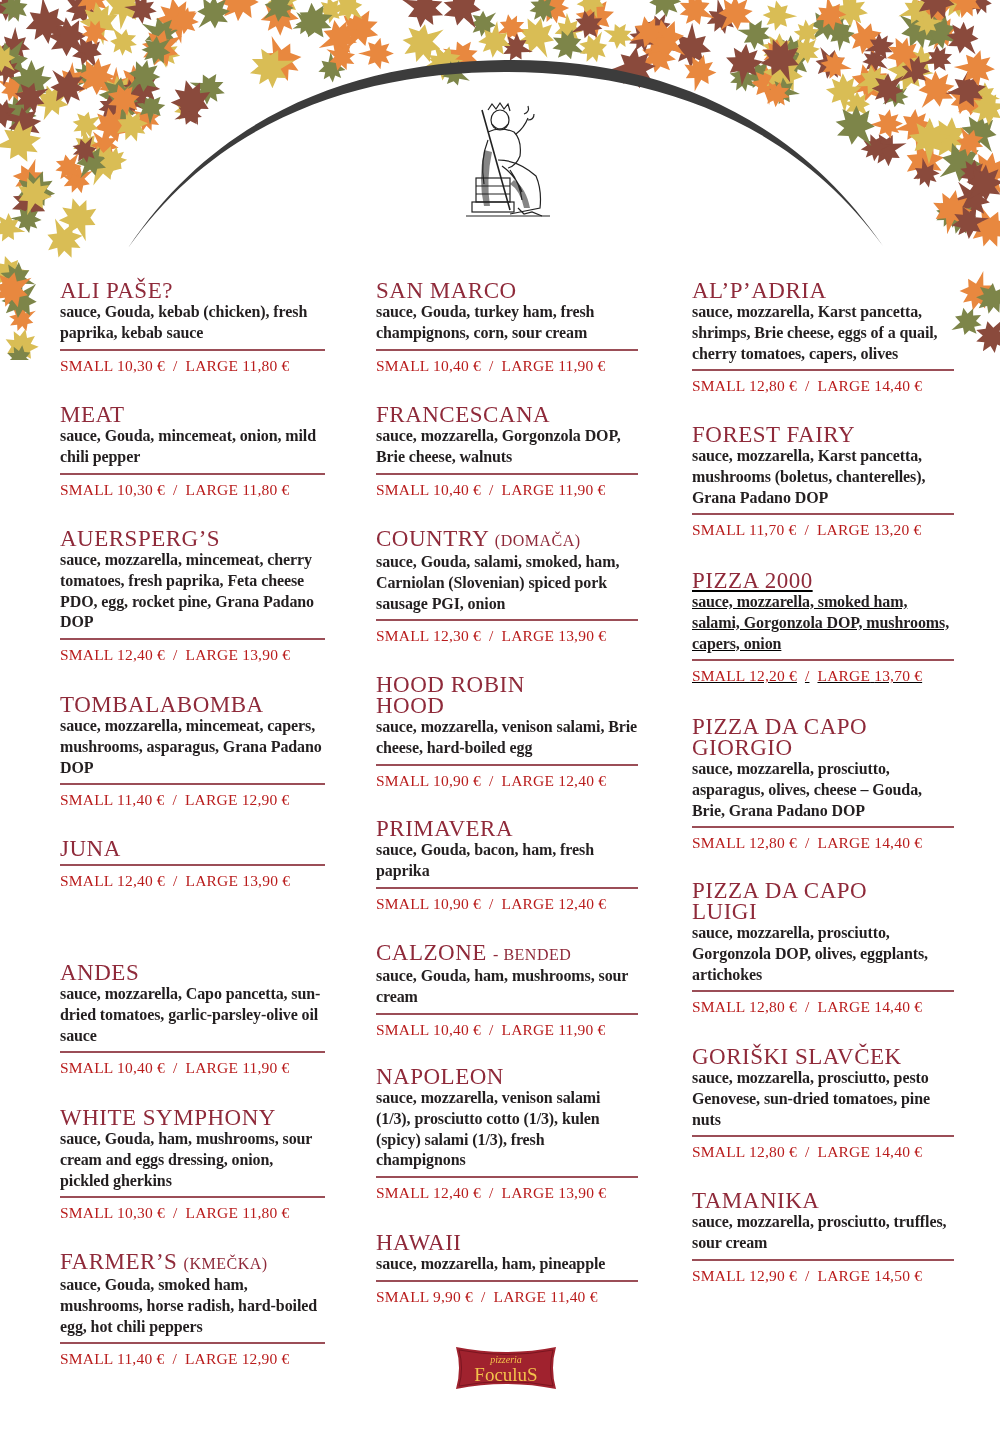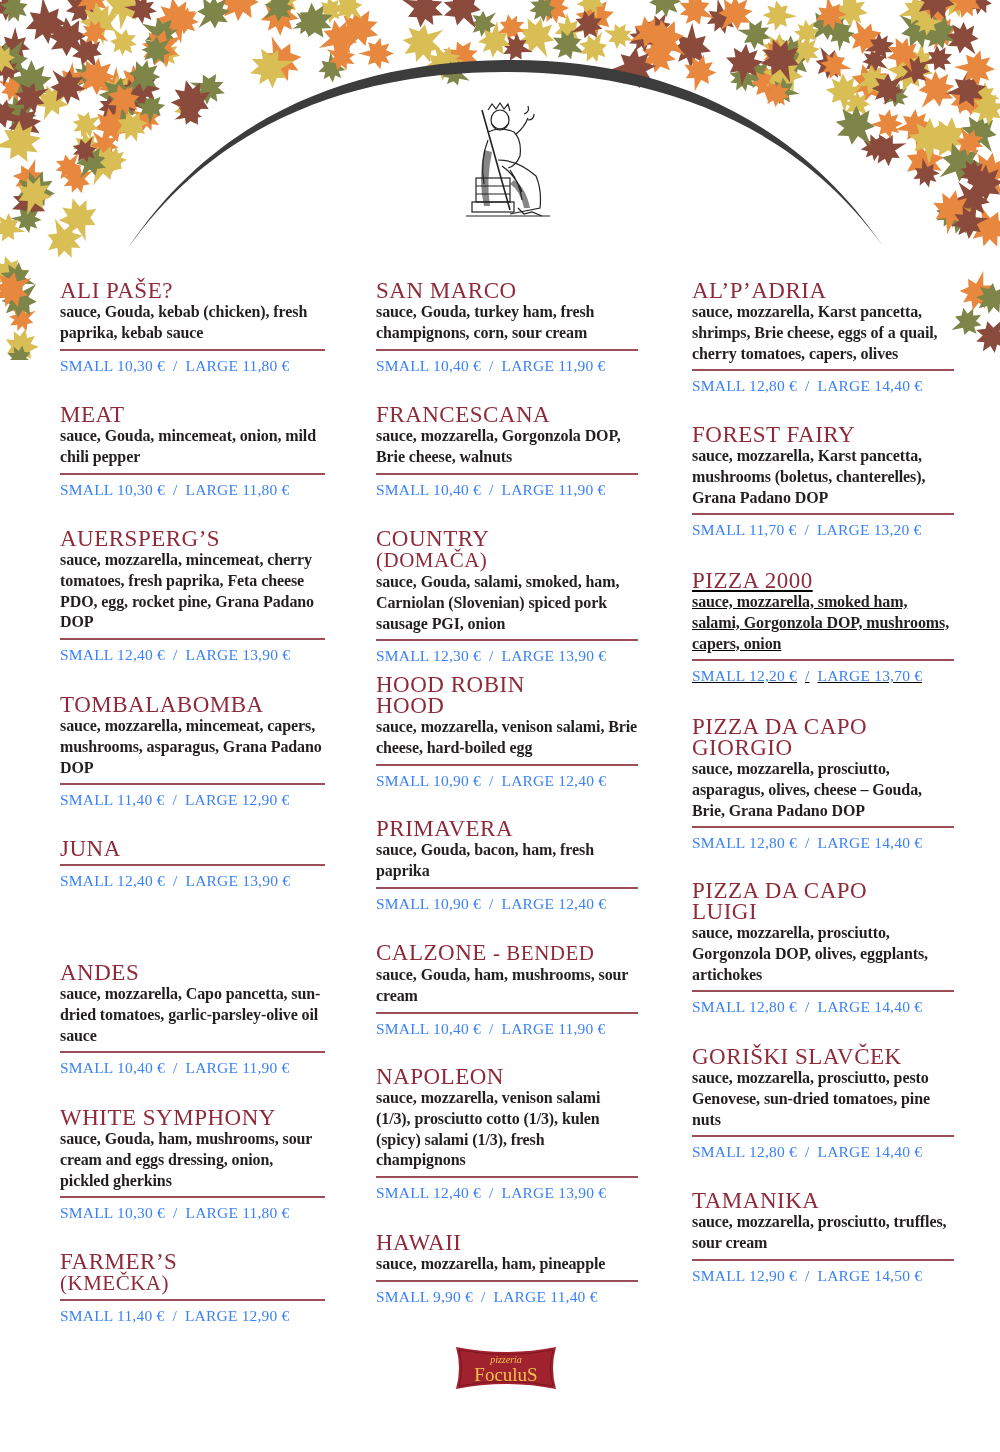--- a/index.html
+++ b/index.html
@@ -13,28 +13,28 @@
   .col { position:absolute; top:280px; z-index:2; }
   .col-1 { left:60px; width:265px; }
   .col-2 { left:376px; width:262px; }
   .col-3 { left:692px; width:262px; }
   .item { position:absolute; left:0; width:100%; }
   .item-name {
     color:#8f2a3a; font-family:"Liberation Serif", serif; font-size:23px;
     letter-spacing:0.5px; line-height:21px; margin:0; font-weight:normal;
     text-transform:uppercase;
   }
-  .item-name .sc { font-size:21px; }
+  .item-name .sc { font-size:16px; }
   .item-desc {
     color:#231f20; font-family:"Liberation Serif", serif; font-weight:bold;
     font-size:16px; line-height:20.8px; margin-top:1px; letter-spacing:-0.1px;
   }
   .item-rule { height:2px; background:#9b4e57; margin-top:5px; }
   .item-price {
-    color:#3b82f6; font-family:"Liberation Serif", serif; font-size:15.5px;
+    color:#b91c1c; font-family:"Liberation Serif", serif; font-size:15.5px;
     margin-top:6px; letter-spacing:0.2px; white-space:nowrap;
   }
   .item-price .sep { margin:0 8px; }
   #logo { position:absolute; left:450px; top:1343px; width:112px; height:50px; z-index:3; }
 </style>
 </head>
 <body>
 
 <svg id="leaves" viewBox="0 0 1000 360" xmlns="http://www.w3.org/2000/svg">
   <defs>
@@ -312,20 +312,21 @@
       <div class="item-price"><span>SMALL</span>  <span>10,40 €</span><span class="sep">/</span><span>LARGE</span>  <span>11,90 €</span></div>
     </div>
     <div class="item" style="top: 827px;">
       <div class="item-name" style="max-width: 220px;"><span>White Symphony</span></div>
       <div class="item-desc">sauce, Gouda, ham, mushrooms, sour cream and eggs dressing, onion, pickled gherkins</div>
       <div class="item-rule"></div>
       <div class="item-price"><span>SMALL</span>  <span>10,30 €</span><span class="sep">/</span><span>LARGE</span>  <span>11,80 €</span></div>
     </div>
     <div class="item" style="top: 971px;">
       <div class="item-name" style="max-width: 220px;"><span>Farmer’s</span> <span class="sc">(kmečka)</span></div>
+      <div class="item-desc">sauce, Gouda, smoked ham, mushrooms, horse radish, hard-boiled egg, hot chili peppers</div>
       <div class="item-rule"></div>
       <div class="item-price"><span>SMALL</span>  <span>11,40 €</span><span class="sep">/</span><span>LARGE</span>  <span>12,90 €</span></div>
     </div>
   </div>
 <div class="col col-2">
     <div class="item" style="top: 0px;">
       <div class="item-name" style="max-width: 220px;"><span>San Marco</span></div>
       <div class="item-desc">sauce, Gouda, turkey ham, fresh champignons, corn, sour cream</div>
       <div class="item-rule"></div>
       <div class="item-price"><span>SMALL</span>  <span>10,40 €</span><span class="sep">/</span><span>LARGE</span>  <span>11,90 €</span></div>

